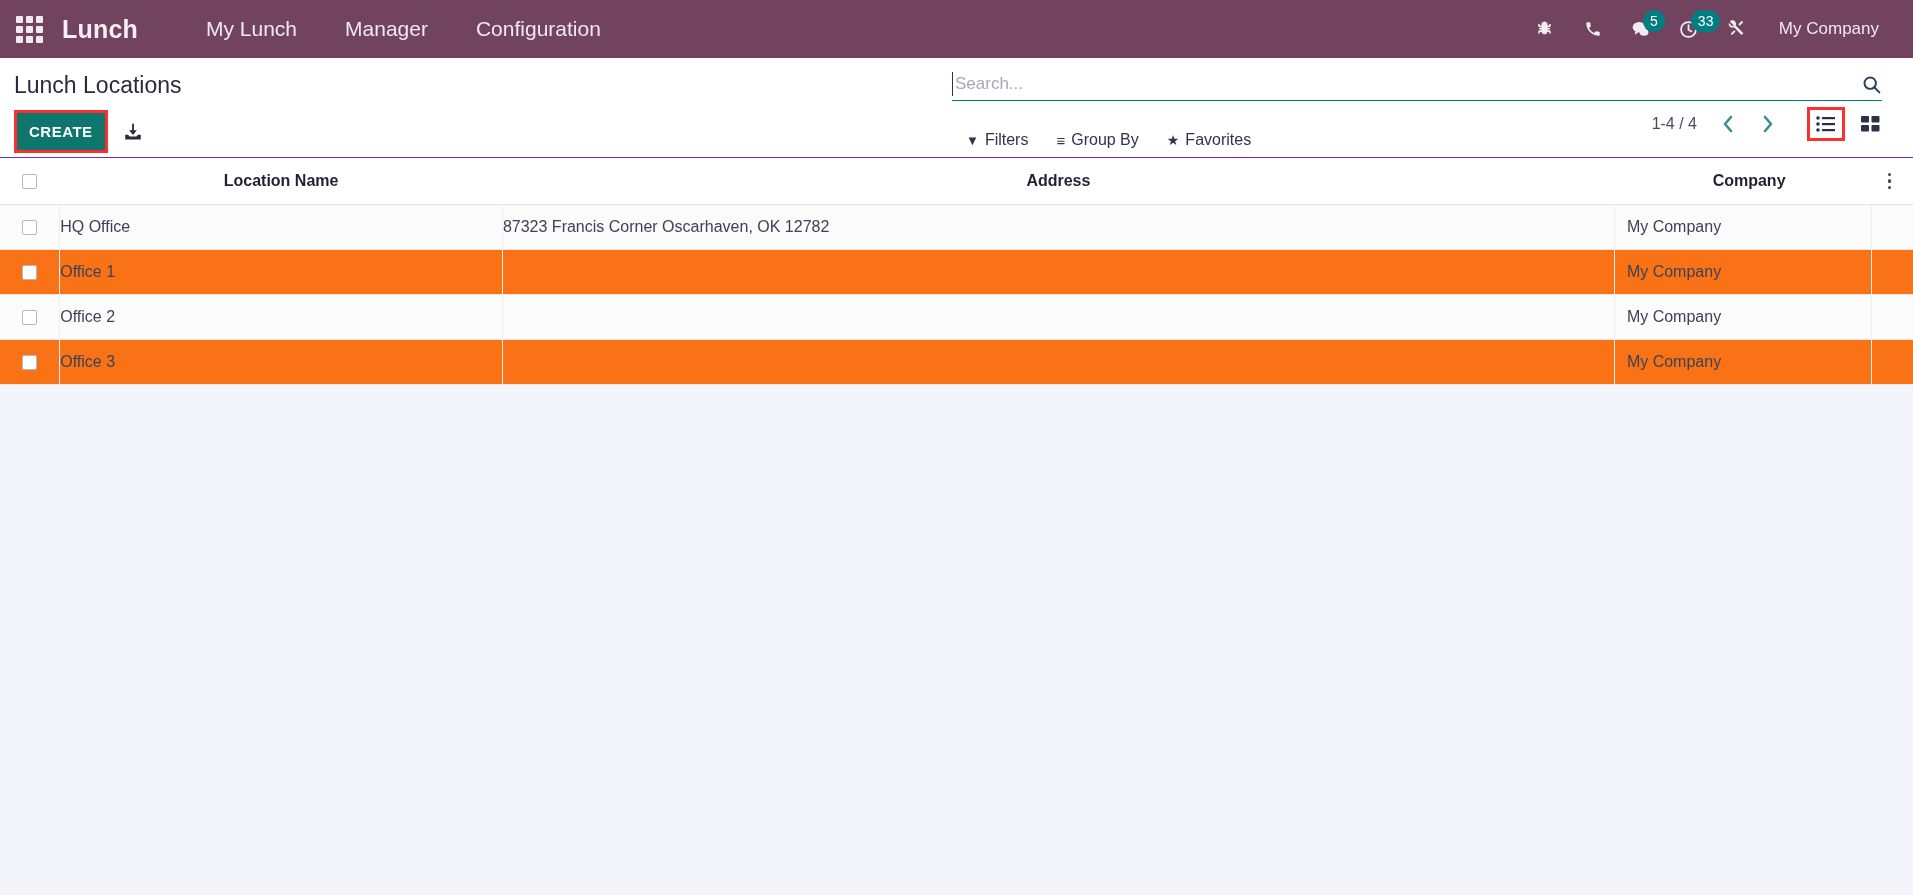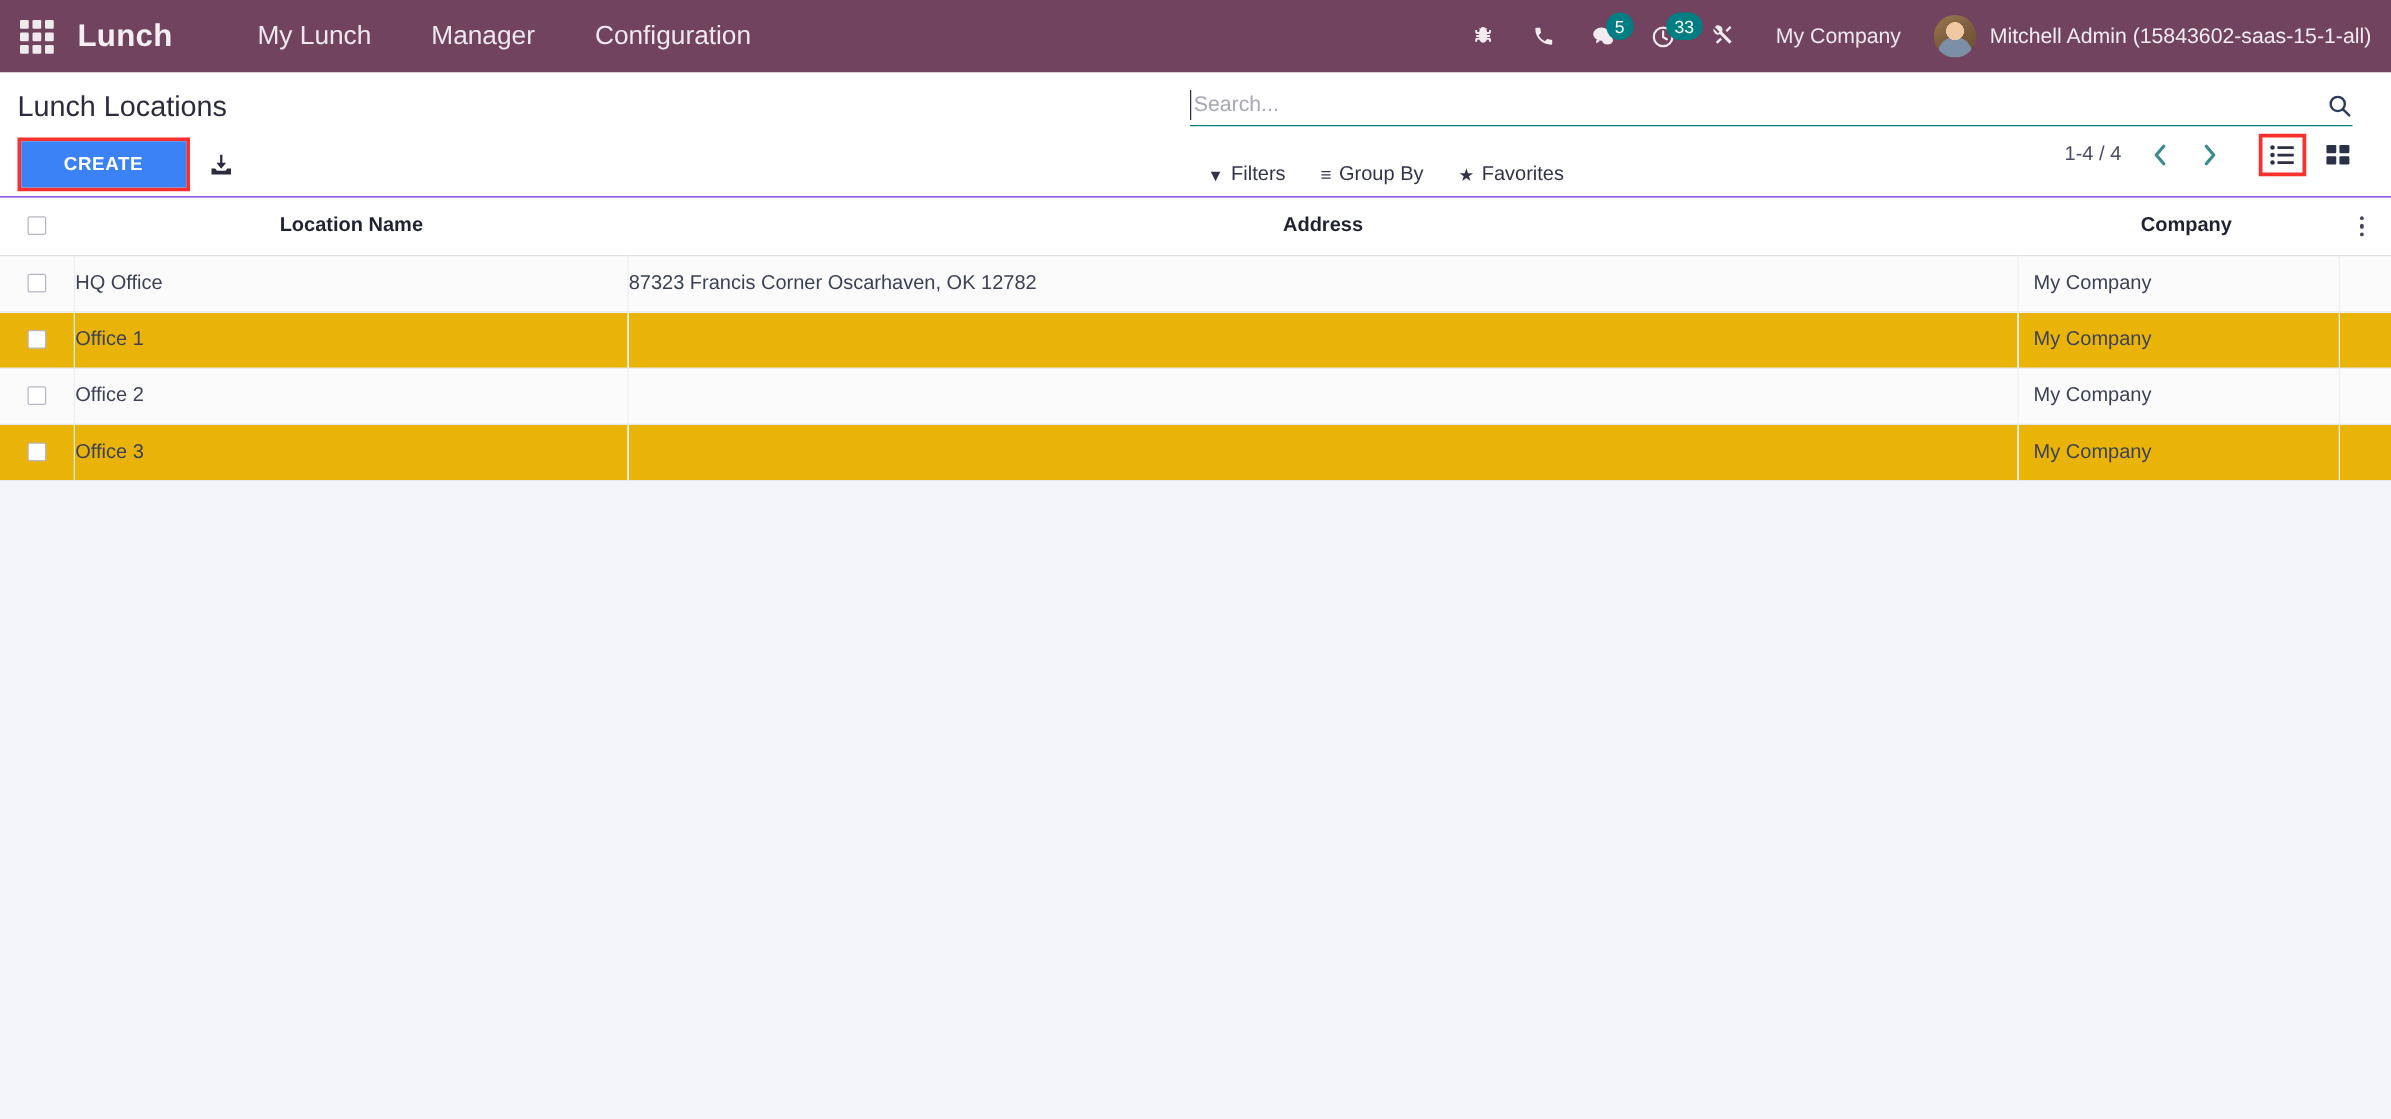--- a/index.html
+++ b/index.html
@@ -106,23 +106,23 @@
   .cp-bottom {
     display: flex; align-items: center;
     min-height: 46px; position: relative;
   }
   .cp-left { display: flex; align-items: center; gap: 14px; padding-bottom: 4px;}
   .btn-create-wrap {
     border: 3px solid #f9302e;
     padding: 0; display: inline-block; line-height: 0;
   }
   .btn-create {
-    background: #3b82f6; color: #fff;
+    background: #0f766e; color: #fff;
     font-size: 15px; font-weight: bold; letter-spacing: .5px;
-    border: none; padding: 10px 34px; cursor: pointer;
+    border: none; padding: 10px 12px; cursor: pointer;
     font-family: "Liberation Sans", sans-serif;
     display: block;
   }
   .icon-btn { cursor: pointer; display: flex; align-items: center; }
 
   .filter-group {
     position: absolute; left: 952px; bottom: 8px;
     display: flex; align-items: center; gap: 28px;
   }
   .filter-item {
@@ -156,21 +156,21 @@
     padding: 14px 0 14px 0; border-bottom: 1px solid #dfe1e6;
     background: #fff; white-space: nowrap;
   }
   table.o-list tbody td {
     font-size: 16px; color: #3c4256;
     padding: 13px 0; border-bottom: 1px solid #e6e8ec;
     border-right: 1px solid #eceef1;
     white-space: nowrap; overflow: hidden; text-overflow: ellipsis;
   }
   tbody tr.odd td { background: #fbfbfc; }
-  tbody tr.even td { background: #eab308; }
+  tbody tr.even td { background: #f97316; }
   .col-check { width: 58px; text-align: center !important; }
   .col-name { width: 430px; }
   .col-addr { width: 1080px; }
   .col-company { width: 250px; padding-left: 12px !important; }
   .col-opts { width: 40px; border-right: none !important; }
   th.col-check, th.col-opts { border-right: none; }
   td.col-check, td.col-opts { border-right: none; }
   .cb {
     width: 15px; height: 15px; border: 1px solid #b5b8c4;
     background: #fff; border-radius: 2px; display: inline-block;
@@ -242,24 +242,20 @@
 
     <div class="nav-icon">
       <svg width="20" height="20" viewBox="0 0 24 24" fill="#f2ebf0" aria-hidden="true">
         <path d="M3.5 3.2l4.4 4.4-1.4 1.4L2.1 4.6A4.6 4.6 0 0 0 8.4 10l9.1 9.1 2.1-2.1-9.1-9.1A4.6 4.6 0 0 0 5 1.6l-1.5 1.6z"></path>
         <path d="M17.8 2.2l-4.2 4.2 1.6 1.6 4.2-4.2zM4.4 17.6l4.2-4.2 1.6 1.6-4.2 4.2z"></path>
       </svg>
     </div>
 
     <div class="company-name">My Company</div>
 
-    <div class="user-block">
-      <div class="avatar"></div>
-      <span class="user-name">Mitchell Admin (15843602-saas-15-1-all)</span>
-    </div>
   </div>
 </div>
 
 <div class="control-panel">
 
   <div class="cp-top">
     <div class="page-title">Lunch Locations</div>
 
     <div class="searchview">
       <input class="search-input" type="text" placeholder="Search..." style="">

